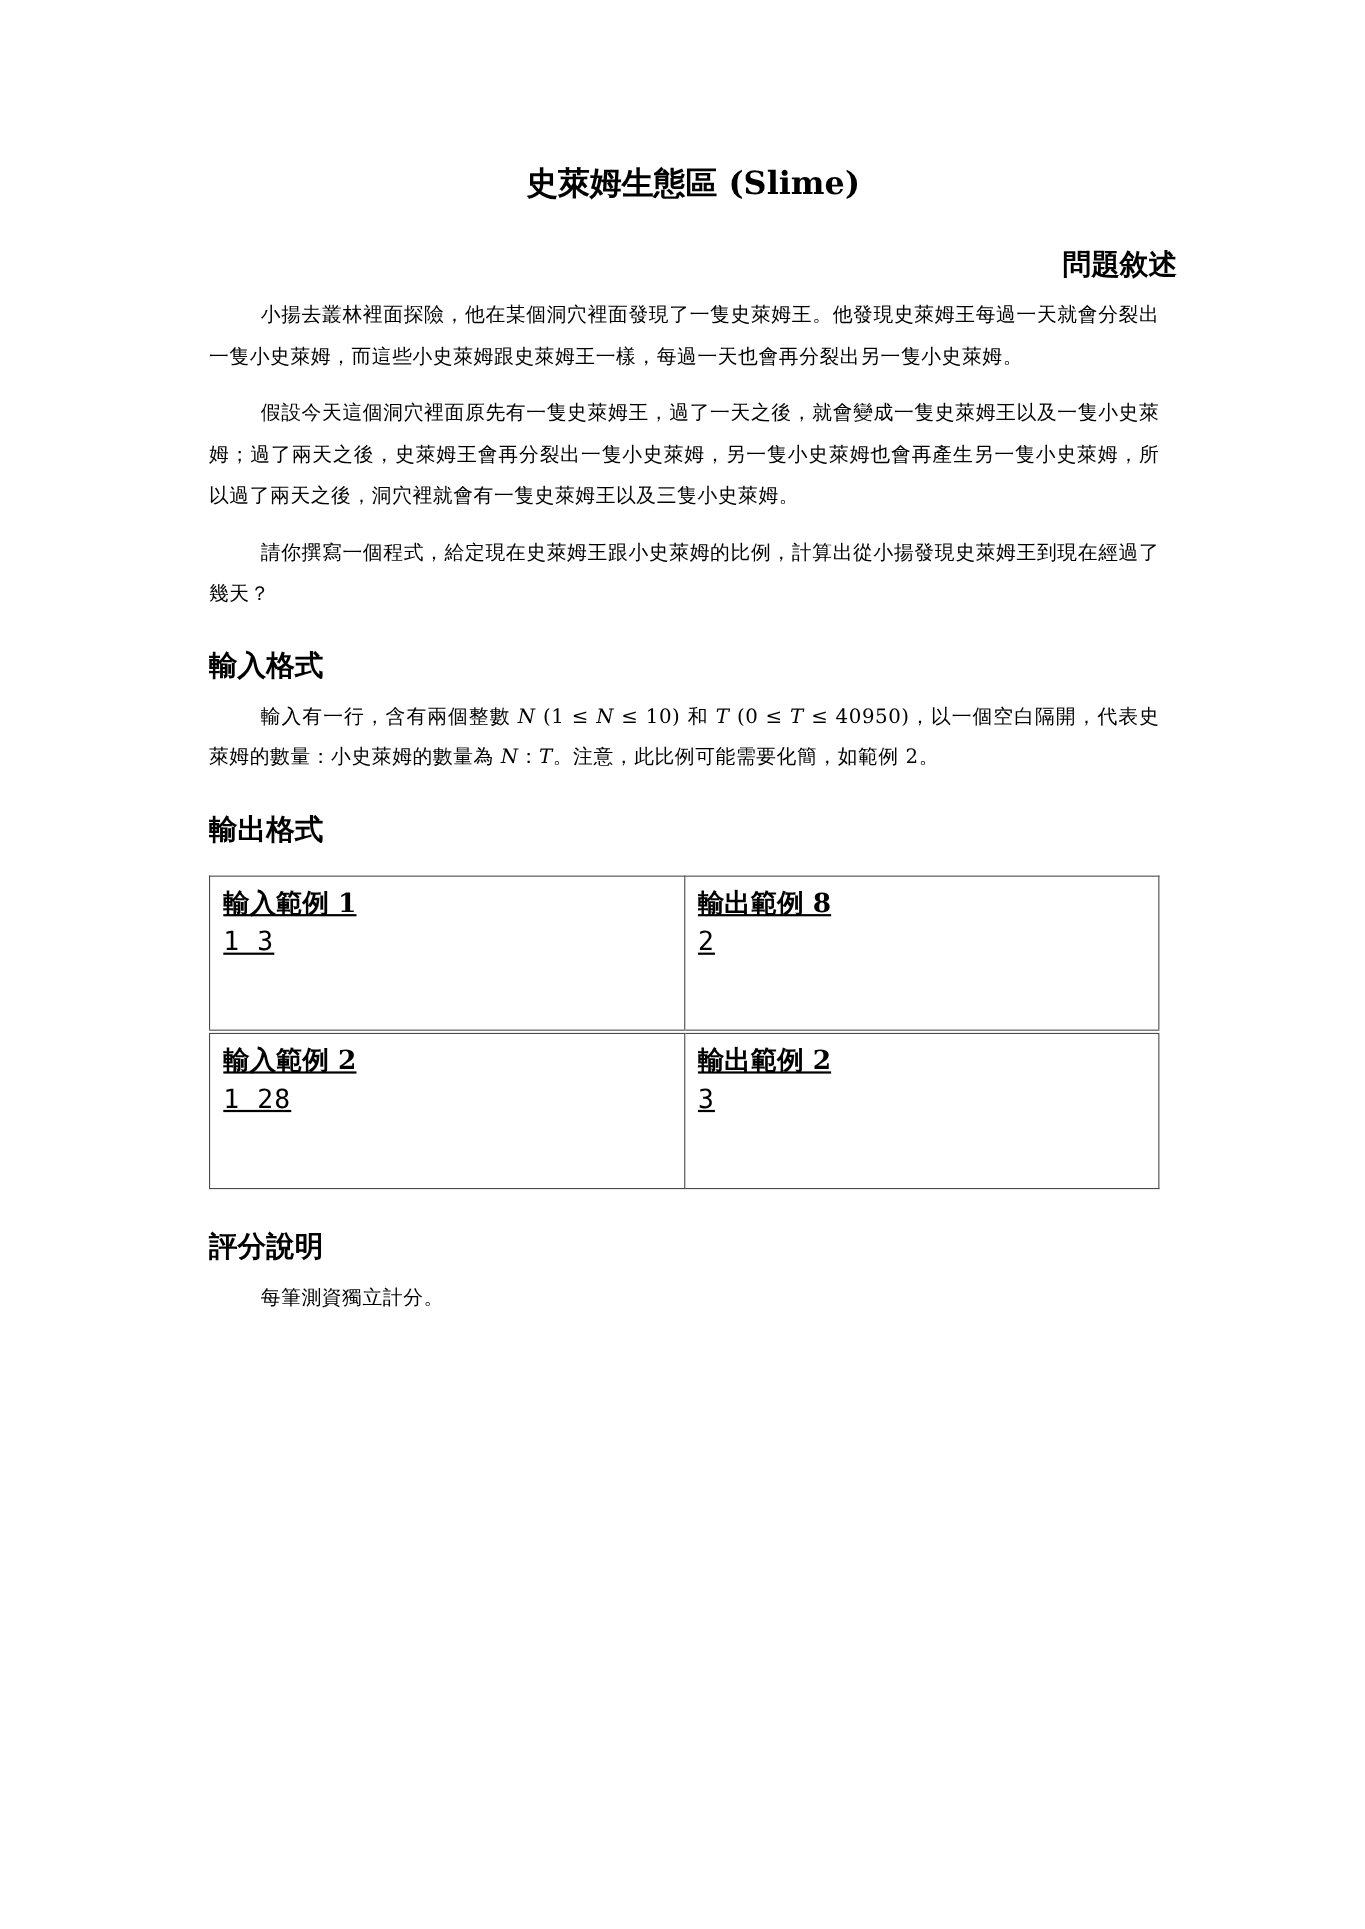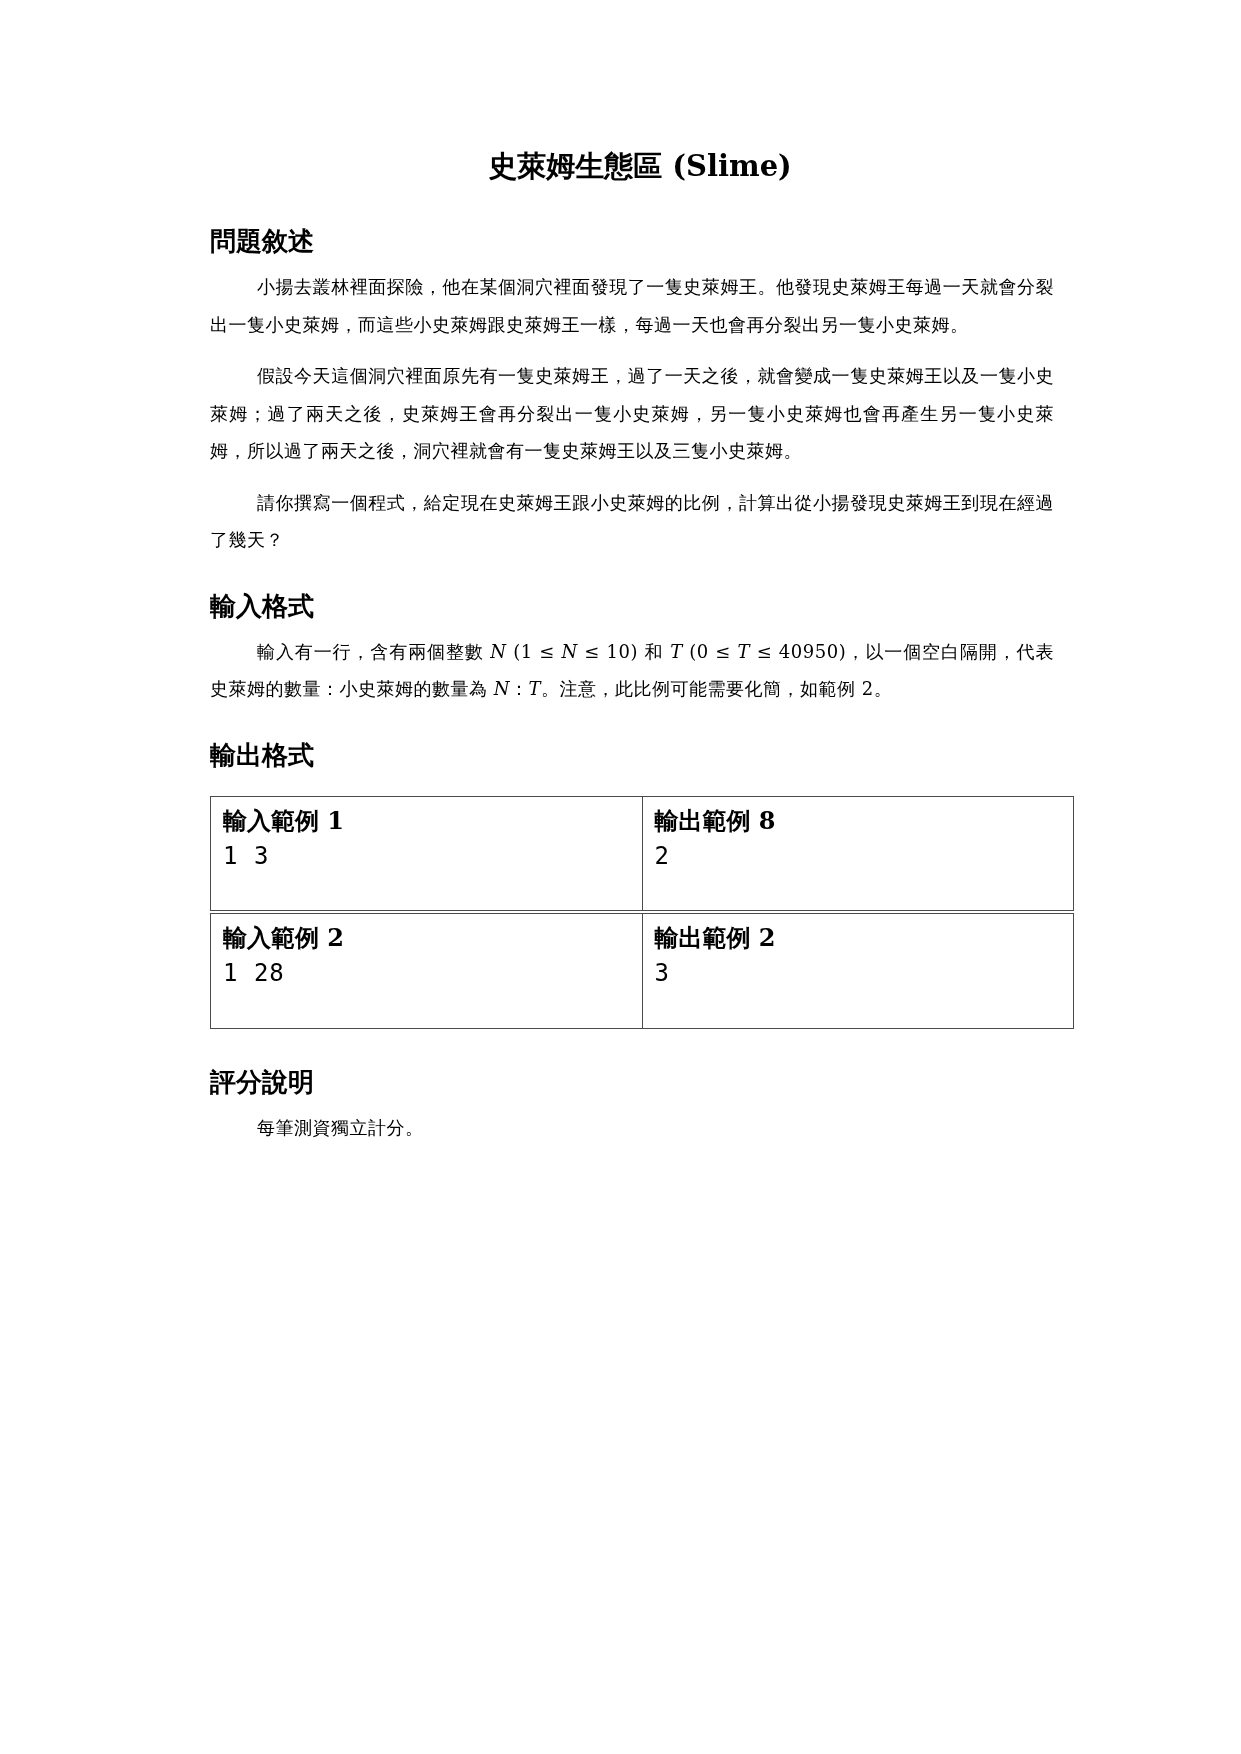--- a/index.html
+++ b/index.html
@@ -9,41 +9,41 @@
   }
   .page {
     position: relative;
     width: 1241px;
     height: 1754px;
     background: #ffffff;
     color: #000000;
     font-family: "DejaVu Serif", serif;
     overflow: hidden;
     box-sizing: border-box;
-    padding-left: 20px;
   }
   .content {
     padding: 146px 171px 0 190px;
   }
   .doc-title {
     font-size: 29px;
     line-height: 40px;
     font-weight: 700;
     text-align: center;
     margin: 0;
   }
   .section-heading {
     font-size: 26px;
     line-height: 34px;
     font-weight: 700;
     margin: 30px 0 10px 0;
     text-align: left;
   }
   .section-heading.first {
     margin-top: 38px;
+    text-align: right;
   }
   .section-heading.scoring {
     margin-top: 36px;
   }
   .para {
     font-size: 18px;
     line-height: 37.5px;
     margin: 0 16px 14px 0;
     text-align: justify;
     text-justify: inter-character;
@@ -59,25 +59,26 @@
     font-style: italic;
   }
   .examples-table {
     width: 864px;
     margin-top: 24px;
     border-collapse: collapse;
     table-layout: fixed;
   }
   .examples-table td {
     width: 50%;
-    height: 116px;
+    height: 142px;
     vertical-align: top;
     border: 1px solid #4a4a4a;
     padding: 6px 12px 4px 12px;
     box-sizing: border-box;
+    text-decoration: underline;
   }
   .examples-table tr.row-first td {
     border-bottom: 4px double #4a4a4a;
   }
   .cell-label {
     font-size: 24px;
     font-weight: 700;
     line-height: 36px;
   }
   .cell-code {

